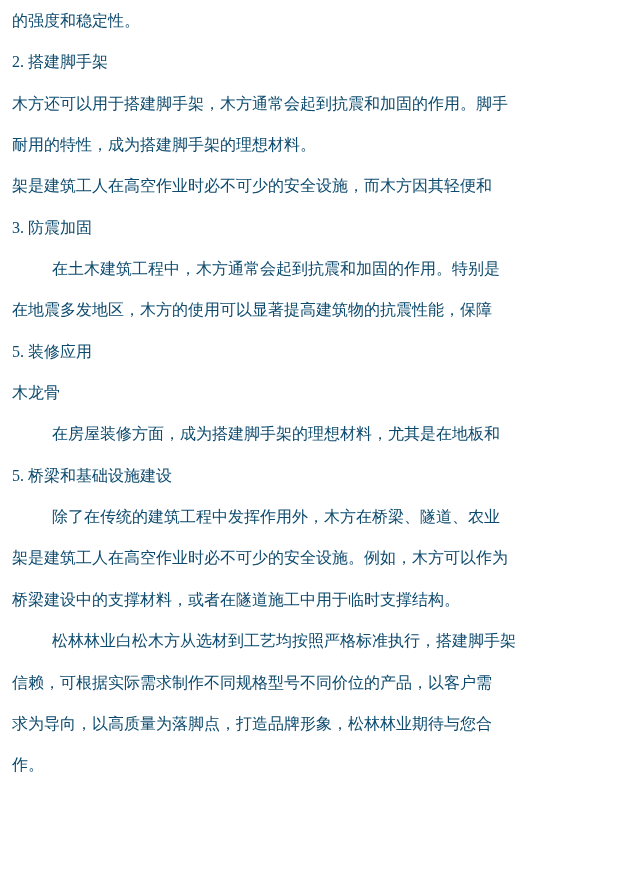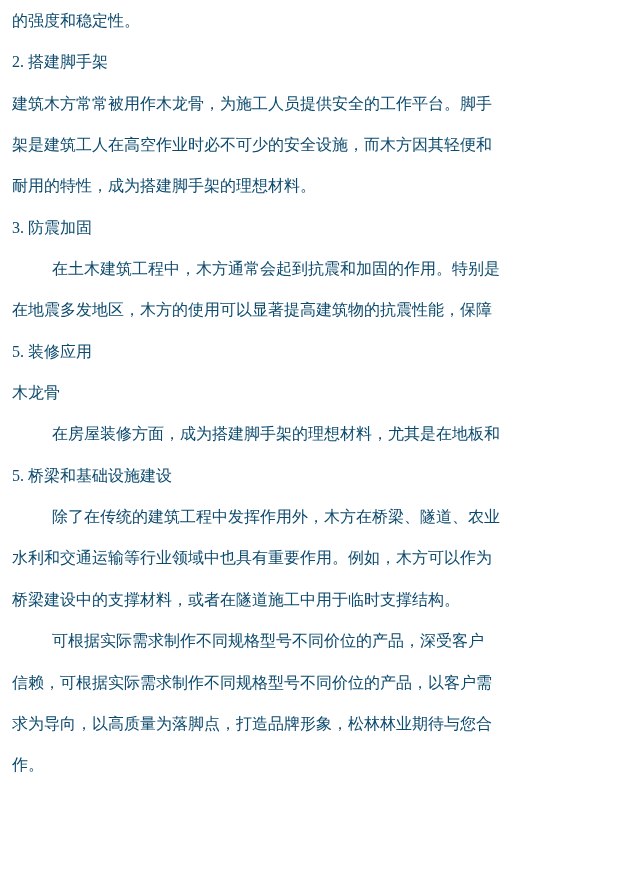--- a/index.html
+++ b/index.html
@@ -43,23 +43,23 @@
 
 <div class="page">
   <div class="doc" id="doc-body" style="color: rgb(0, 0, 0);">
       <div class="para">
         <div class="line">的强度和稳定性。</div>
       </div>
       <div class="para">
         <div class="line">2. 搭建脚手架</div>
       </div>
       <div class="para">
-        <div class="line">建筑木方常常被用作木龙骨，为施工人员提供安全的工作平台。脚手</div>
+        <div class="line">木方还可以用于搭建脚手架，木方通常会起到抗震和加固的作用。脚手</div>
+        <div class="line">耐用的特性，成为搭建脚手架的理想材料。</div>
         <div class="line">架是建筑工人在高空作业时必不可少的安全设施，而木方因其轻便和</div>
-        <div class="line">耐用的特性，成为搭建脚手架的理想材料。</div>
       </div>
       <div class="para">
         <div class="line">3. 防震加固</div>
       </div>
       <div class="para">
         <div class="line indent">在土木建筑工程中，木方通常会起到抗震和加固的作用。特别是</div>
         <div class="line">在地震多发地区，木方的使用可以显著提高建筑物的抗震性能，保障</div>
       </div>
       <div class="para">
         <div class="line">5. 装修应用</div>
@@ -68,23 +68,23 @@
         <div class="line">木龙骨</div>
       </div>
       <div class="para">
         <div class="line indent">在房屋装修方面，成为搭建脚手架的理想材料，尤其是在地板和</div>
       </div>
       <div class="para">
         <div class="line">5. 桥梁和基础设施建设</div>
       </div>
       <div class="para">
         <div class="line indent">除了在传统的建筑工程中发挥作用外，木方在桥梁、隧道、农业</div>
-        <div class="line">水利和交通运输等行业领域中也具有重要作用。例如，木方可以作为</div>
+        <div class="line">架是建筑工人在高空作业时必不可少的安全设施。例如，木方可以作为</div>
         <div class="line">桥梁建设中的支撑材料，或者在隧道施工中用于临时支撑结构。</div>
       </div>
       <div class="para">
-        <div class="line indent">可根据实际需求制作不同规格型号不同价位的产品，深受客户</div>
+        <div class="line indent">松林林业白松木方从选材到工艺均按照严格标准执行，搭建脚手架</div>
         <div class="line">信赖，可根据实际需求制作不同规格型号不同价位的产品，以客户需</div>
         <div class="line">求为导向，以高质量为落脚点，打造品牌形象，松林林业期待与您合</div>
         <div class="line">作。</div>
       </div>
     </div>
 </div>
 
 </body></html>

